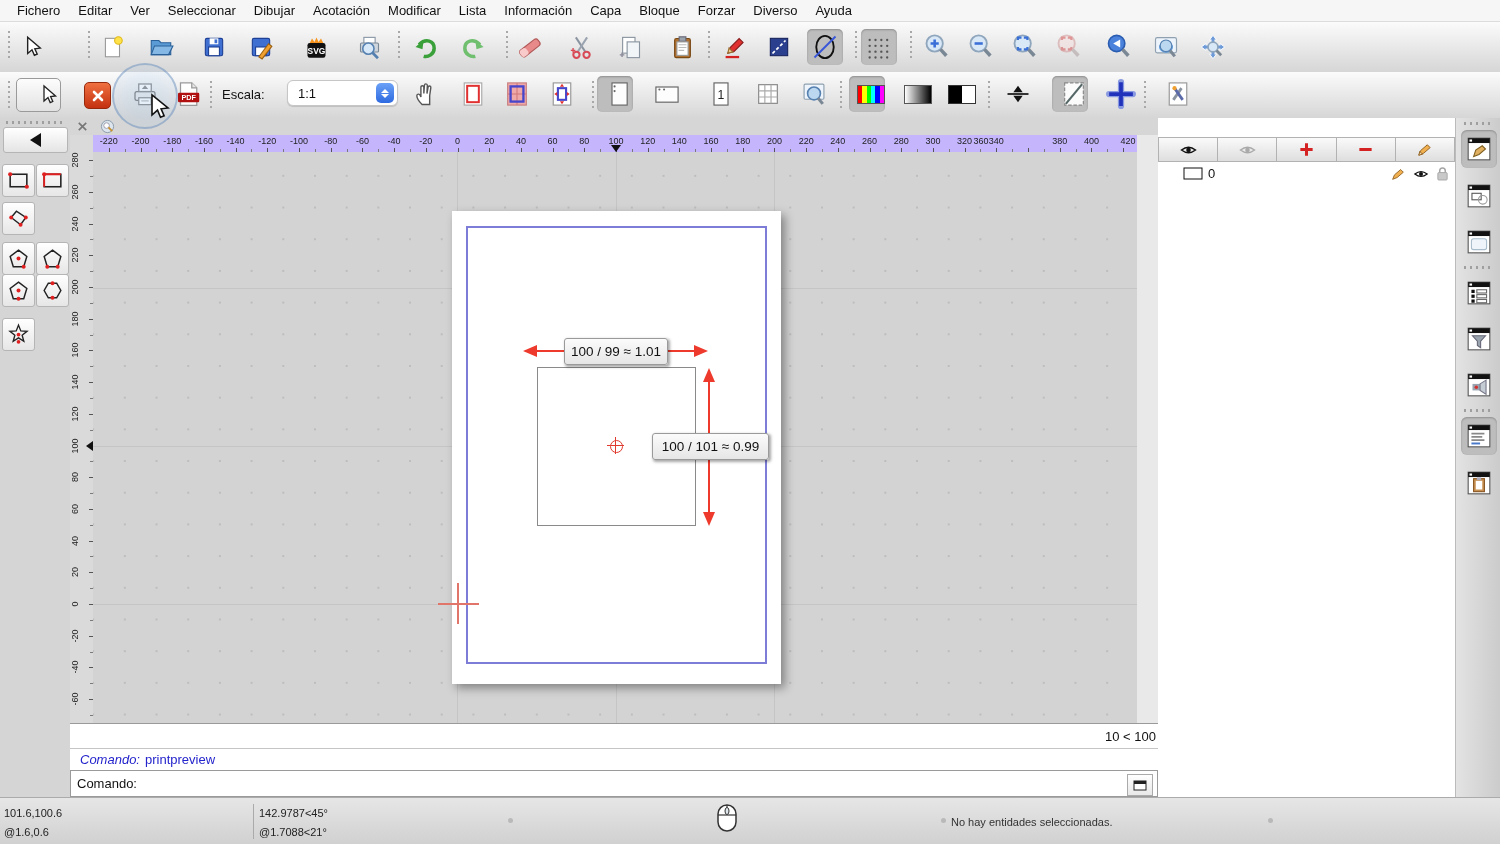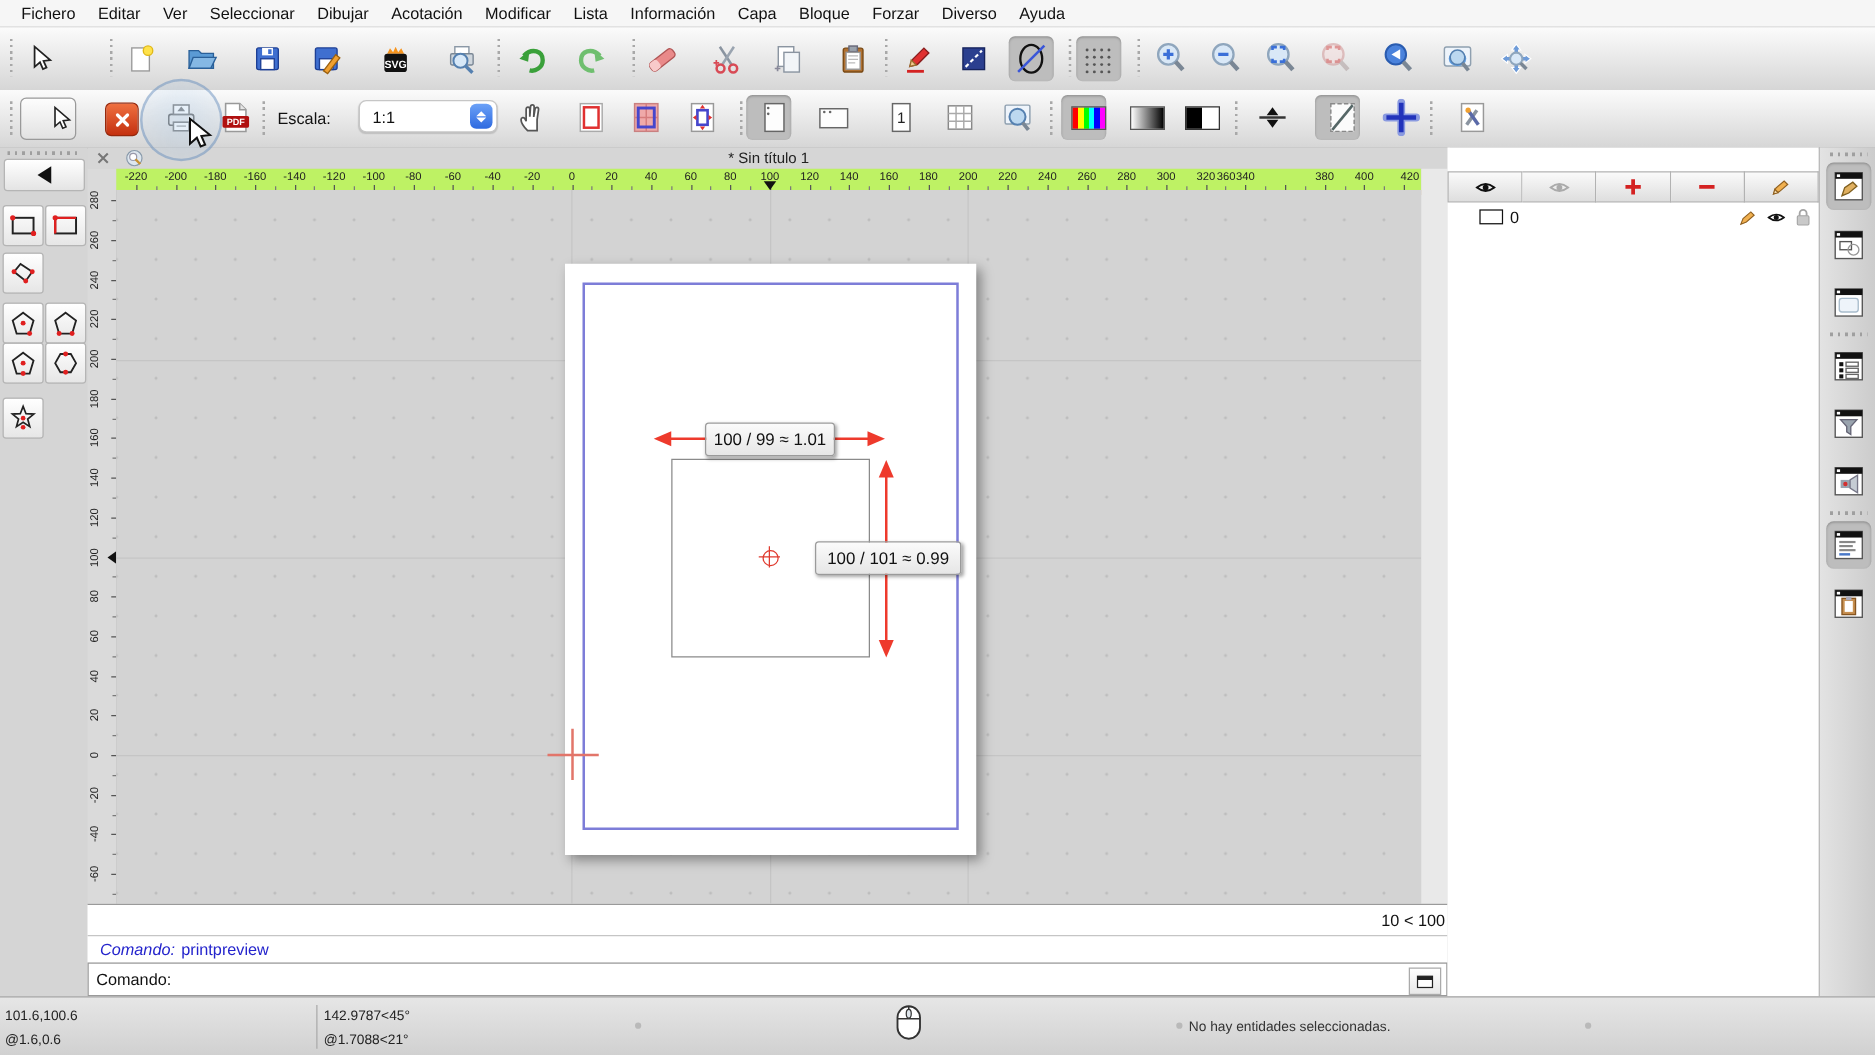--- a/index.html
+++ b/index.html
@@ -40,21 +40,21 @@
   .backbtn{position:absolute;left:3px;top:9px;width:63px;height:24px;
            background:linear-gradient(#ffffff,#e4e4e4);border:1px solid #b5b5b5;border-radius:3px;
            display:flex;align-items:center;justify-content:center;}
   .tri-left{width:0;height:0;border-top:7px solid transparent;border-bottom:7px solid transparent;
             border-right:11px solid #111;}
   .dots-h{position:absolute;height:3px;background:repeating-linear-gradient(90deg,#9f9f9f 0 2px,transparent 2px 6px);}
   
   #tabbar{position:absolute;left:70px;top:118px;width:1090px;height:17px;background:#d6d6d6;
           font-size:12px;color:#222;}
   #tabtitle{position:absolute;left:0;width:100%;text-align:center;top:1px;}
-  #hruler{position:absolute;left:93px;top:135px;width:1044px;height:17px;background:#bef264;
+  #hruler{position:absolute;left:93px;top:135px;width:1044px;height:17px;background:#c4b5fd;
           border-bottom:4px solid #b91c1c;overflow:hidden;font-size:9px;color:#222;}
   .hlab{position:absolute;top:1px;width:30px;text-align:center;}
   .htick{position:absolute;bottom:0;width:1px;height:4px;background:#555;}
   .hminor{height:3px;background:#7a7a7a;}
   .hmarker{position:absolute;bottom:0;width:0;height:0;border-left:5px solid transparent;
            border-right:5px solid transparent;border-top:7px solid #111;}
   #vruler{position:absolute;left:70px;top:152px;width:23px;height:571px;background:#dadada;
           border-right:1px solid #a8a8a8;overflow:hidden;font-size:9px;color:#222;}
   .vlab{position:absolute;left:-8px;width:28px;height:12px;text-align:center;transform:rotate(-90deg);}
   .vtick{position:absolute;right:0;width:4px;height:1px;background:#555;}
@@ -546,21 +546,20 @@
 
   <div id="tabbar">
     <svg style="position:absolute;left:6px;top:2px" width="13" height="13" viewBox="0 0 14 14">
         <path d="M3 3l8 8M11 3l-8 8" stroke="#777" stroke-width="1.8"></path>
       </svg>
     <svg style="position:absolute;left:30px;top:1px" width="15" height="15" viewBox="0 0 16 16">
         <circle cx="8" cy="8" r="6.5" fill="#dde6ee" stroke="#8899aa"></circle>
         <circle cx="7" cy="7" r="3" fill="#fff" stroke="#99a"></circle>
         <path d="M9 9l4 4" stroke="#c99030" stroke-width="2"></path>
       </svg>
-    <div id="tabtitle">* Sin título 1</div>
   </div>
   <div id="corner"></div>
   <div id="hruler">
       <div class="hlab" style="left: 0.844px;">-220</div>
       <div class="htick" style="left: 15.844px;"></div>
       <div class="htick hminor" style="left: 31.692px;"></div>
       <div class="hlab" style="left: 32.54px;">-200</div>
       <div class="htick" style="left: 47.54px;"></div>
       <div class="htick hminor" style="left: 63.388px;"></div>
       <div class="hlab" style="left: 64.236px;">-180</div>

